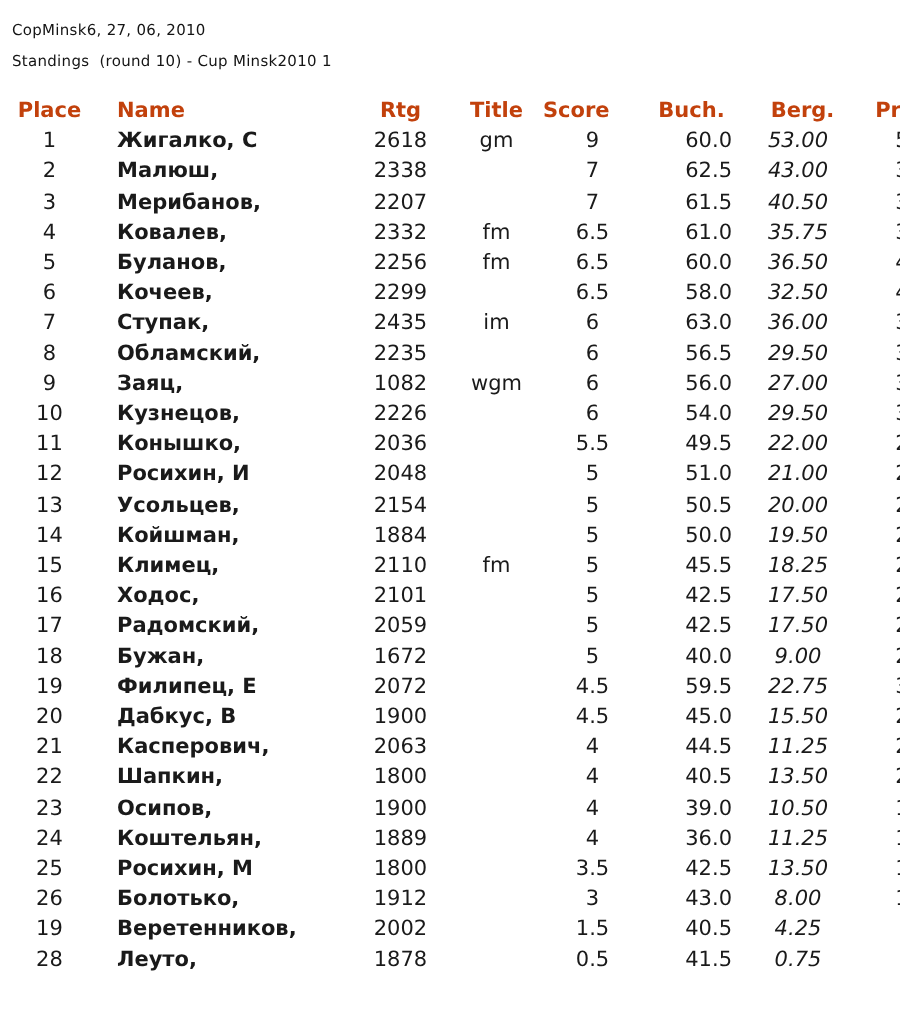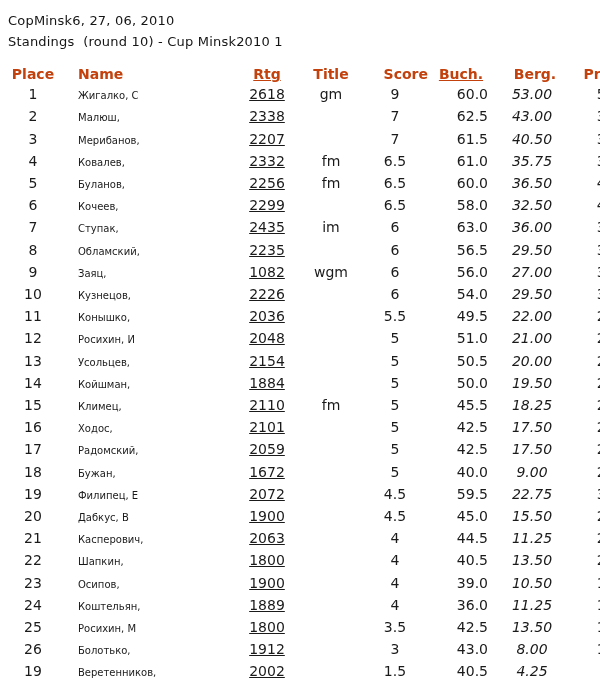--- a/index.html
+++ b/index.html
@@ -19,21 +19,21 @@
     position: relative;
     width: 600px;
     height: 689px;
     padding: 0;
     box-sizing: border-box;
   }
   .header {
     padding: 10px 0 0 8px;
   }
   .header-line {
-    font-size: 13px;
+    font-size: 10px;
     line-height: 21px;
     letter-spacing: 0.2px;
     white-space: pre;
     color: #151515;
   }
   table.standings {
     border-collapse: collapse;
     margin-top: 12px;
     width: 600px;
     table-layout: fixed;
@@ -46,38 +46,38 @@
     white-space: nowrap;
   }
   thead th {
     font-weight: bold;
     font-size: 14px;
     padding-bottom: 12px;
     color: #c2410c;
   }
   .c-place { width: 66px; text-align: center; }
   .c-name  { width: 156px; text-align: left; padding-left: 12px !important; }
-  .c-rtg   { width: 66px;  text-align: center; text-decoration: underline; }
+  .c-rtg   { width: 66px;  text-align: center; }
   .c-title { width: 62px;  text-align: center; }
   .c-score { width: 66px;  text-align: center; }
   .c-buch  { width: 66px;  text-align: center; }
   .c-berg  { width: 66px;  text-align: center; }
   .c-progr { width: 62px;  text-align: center; }
 
   thead .c-place { text-align: center; }
   thead .c-name  { text-align: left; }
   thead .c-rtg   { text-align: center; }
   thead .c-title { text-align: center; }
-  thead .c-score { text-align: right; }
-  thead .c-buch  { text-align: center; text-decoration: underline; }
+  thead .c-score { text-align: left; }
+  thead .c-buch  { text-align: center; }
   thead .c-berg  { text-align: center; }
   thead .c-progr { text-align: center; }
 
   tbody td.c-place { text-align: center; font-size: 14px; }
-  tbody td.c-name  { font-weight: normal; font-size: 10px; }
+  tbody td.c-name  { font-weight: bold; font-size: 14px; }
   tbody td.c-rtg   { text-align: center; }
   tbody td.c-title { }
   tbody td.c-score { text-align: center; }
   tbody td.c-buch  { text-align: right;  padding-right: 14px !important; }
   tbody td.c-berg  { text-align: center;  padding-right: 14px !important; font-style: italic; }
   tbody td.c-progr { text-align: right;  padding-right: 16px !important; }
 
   thead th.c-buch  { padding-right: 8px; }
   thead th.c-berg  { padding-right: 8px; }
   thead th.c-progr { padding-right: 6px; }

